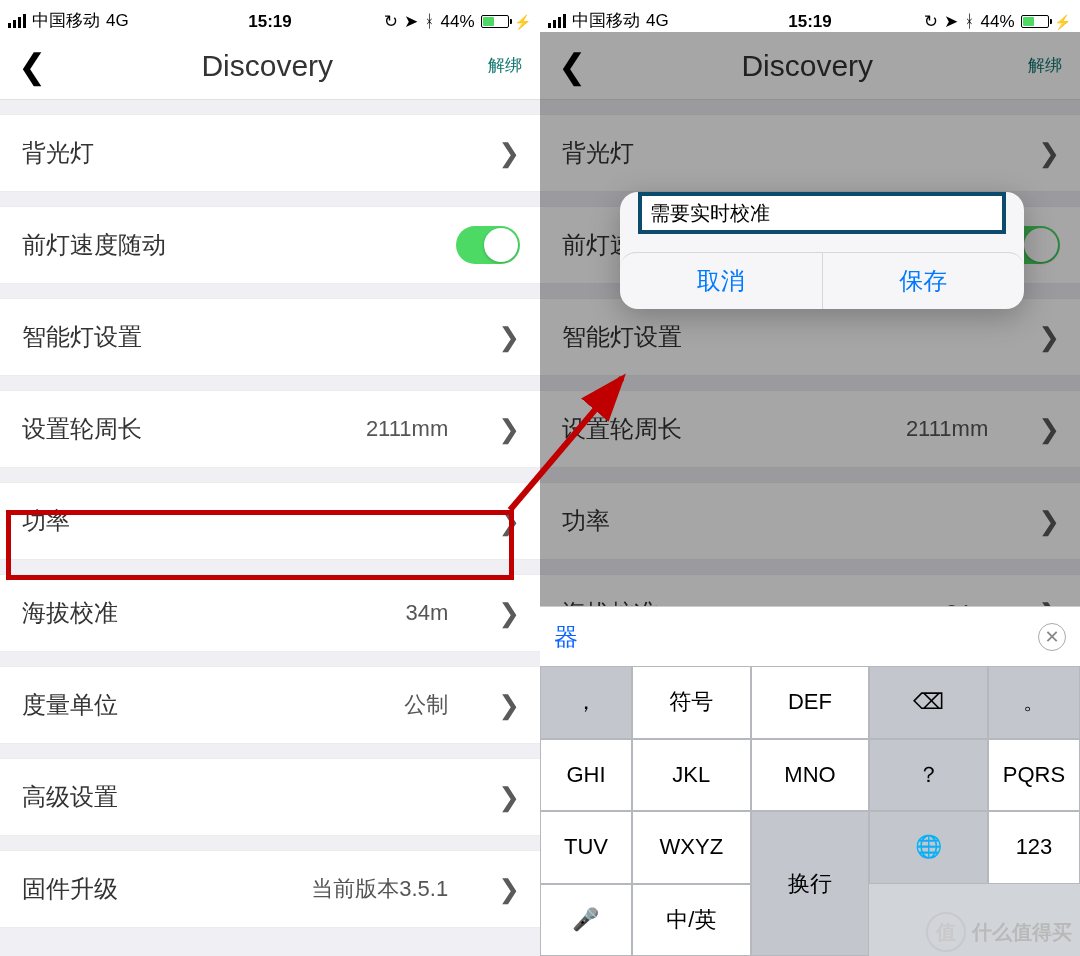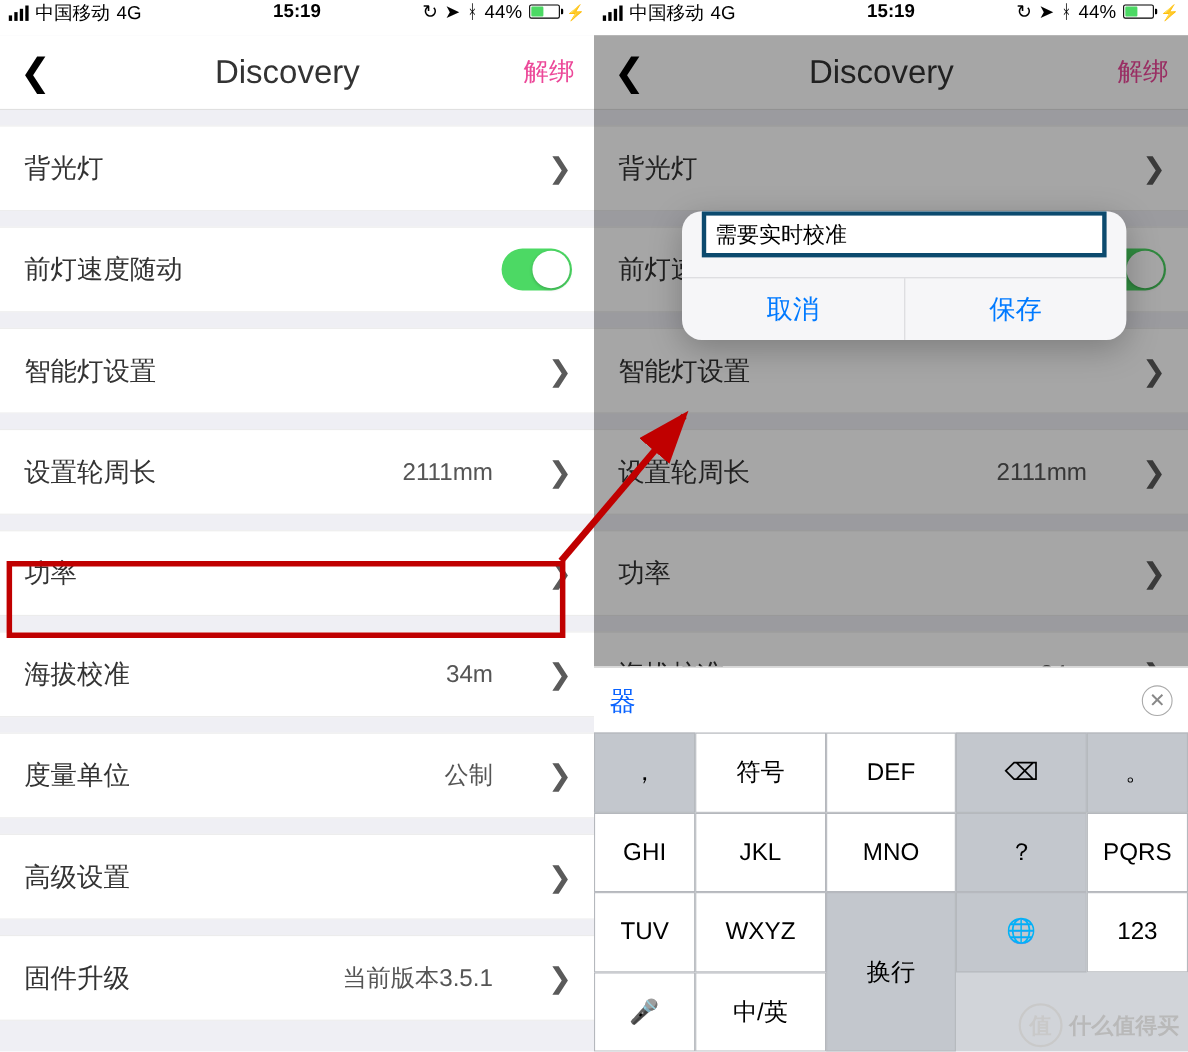--- a/index.html
+++ b/index.html
@@ -1,50 +1,50 @@
 <!DOCTYPE html>
 <html><head>
 <meta charset="utf-8">
 <style>
   * { box-sizing: border-box; margin: 0; padding: 0; }
   html, body { width: 1080px; height: 956px; font-family: -apple-system, "Helvetica Neue", Arial, "PingFang SC", "Microsoft YaHei", sans-serif; background:#fff; overflow:hidden; }
   .canvas { position:relative; width:1080px; height:956px; }
   .phone { position:absolute; top:0; width:540px; height:956px; background:#efeff4; }
   .phone.left { left:0; }
   .phone.right { left:540px; }
-  .statusbar { height:32px; background:#fff; display:flex; align-items:flex-start; font-size:17px; color:#000; padding:0 8px; position:relative; }
+  .statusbar { height:32px; background:#fff; display:flex; align-items:flex-end; font-size:17px; color:#000; padding:0 8px; position:relative; }
   .sb-left { display:flex; align-items:center; gap:6px; }
   .sb-center { position:absolute; left:0; right:0; text-align:center; font-weight:600; }
   .sb-right { margin-left:auto; display:flex; align-items:center; gap:6px; }
   .sig-bars { display:flex; align-items:flex-end; gap:2px; }
   .sig-bars span { width:3px; background:#000; display:block; }
   .sig-bars span:nth-child(1){height:5px}.sig-bars span:nth-child(2){height:8px}.sig-bars span:nth-child(3){height:11px}.sig-bars span:nth-child(4){height:14px}
   .battery { width:28px; height:13px; border:1px solid #000; border-radius:2px; position:relative; }
   .battery::after { content:""; position:absolute; right:-4px; top:3px; width:2px; height:5px; background:#000; border-radius:0 1px 1px 0;}
   .battery .fill { position:absolute; left:1px; top:1px; bottom:1px; width:44%; background:#4cd964; border-radius:1px;}
   .navbar { height:68px; background:#fff; border-bottom:1px solid #e0e0e0; display:flex; align-items:center; padding:0 18px; }
   .nav-back { font-size:34px; color:#000; line-height:1; }
   .nav-title { flex:1; text-align:center; font-size:30px; color:#333; font-weight:400; }
-  .nav-action { font-size:23px; color:#ec4899; }
+  .nav-action { font-size:17px; color:#0f766e; }
   .list { }
   .row { background:#fff; min-height:78px; display:flex; align-items:center; padding:0 20px 0 22px; font-size:24px; color:#333; border-top:1px solid #ececec; border-bottom:1px solid #ececec;gap:44px; }
   .gap { height:14px; background:#efeff4; }
   .row .label { flex:1; }
   .row .value { color:#555; font-size:22px; margin-right:6px; }
   .chev { font-size:26px; color:#5a5a5a; line-height:1;}
   .switch { width:64px; height:38px; border-radius:19px; background:#4cd964; position:relative; }
   .switch .knob { position:absolute; right:2px; top:2px; width:34px; height:34px; background:#fff; border-radius:50%; box-shadow:0 1px 3px rgba(0,0,0,.25);}
   .highlight-box { position:absolute; border:5px solid #c00000; pointer-events:none; }
   
   .dim-overlay { position:absolute; inset:0; background:rgba(0,0,0,.35); }
   .dialog { position:absolute; left:80px; right:56px; top:192px; background:#f6f6f8; border-radius:18px; box-shadow:0 8px 30px rgba(0,0,0,.25); overflow:hidden; }
   .dialog-title { text-align:center; font-size:24px; font-weight:600; padding:22px 10px 18px; color:#000; }
   .dialog-input-wrap { padding:0 18px 18px; }
   .dialog-input { width:100%; height:42px; border:4px solid #0c4a6e; background:#fff; font-size:20px; padding:0 8px; font-family:inherit; }
-  .dialog-btns { display:flex; border-top:1px solid #d7d7db; }
+  .dialog-btns { display:flex; border-top:1px solid #d7d7db;border-radius:16px; }
   .dialog-btns button { flex:1; height:56px; background:none; border:none; font-size:24px; color:#007aff; font-family:inherit; }
   .dialog-btns button + button { border-left:1px solid #d7d7db; }
   .kb-strip { position:absolute; left:0; right:0; bottom:290px; height:60px; background:#fff; border-top:1px solid #ccc; display:flex; align-items:center; padding:0 14px; font-size:24px; }
   .kb-strip .cand { color:#0a63ff; }
   .kb-strip .closec { margin-left:auto; width:28px; height:28px; border:1px solid #aaa; border-radius:50%; display:flex; align-items:center; justify-content:center; color:#888; font-size:18px; }
   .keyboard { position:absolute; left:0; right:0; bottom:0; height:290px; background:#d1d4d9; display:grid; grid-template-columns: 92px 1fr 1fr 1fr 92px; grid-template-rows: repeat(4,1fr);}
   .key { border:0.5px solid #b5b8bd; display:flex; align-items:center; justify-content:center; font-size:22px; color:#000; background:#fff; }
   .key.func { background:#c3c7cd; }
   .key.span2 { grid-row: span 2; }
   .bolt { font-size:14px; }

